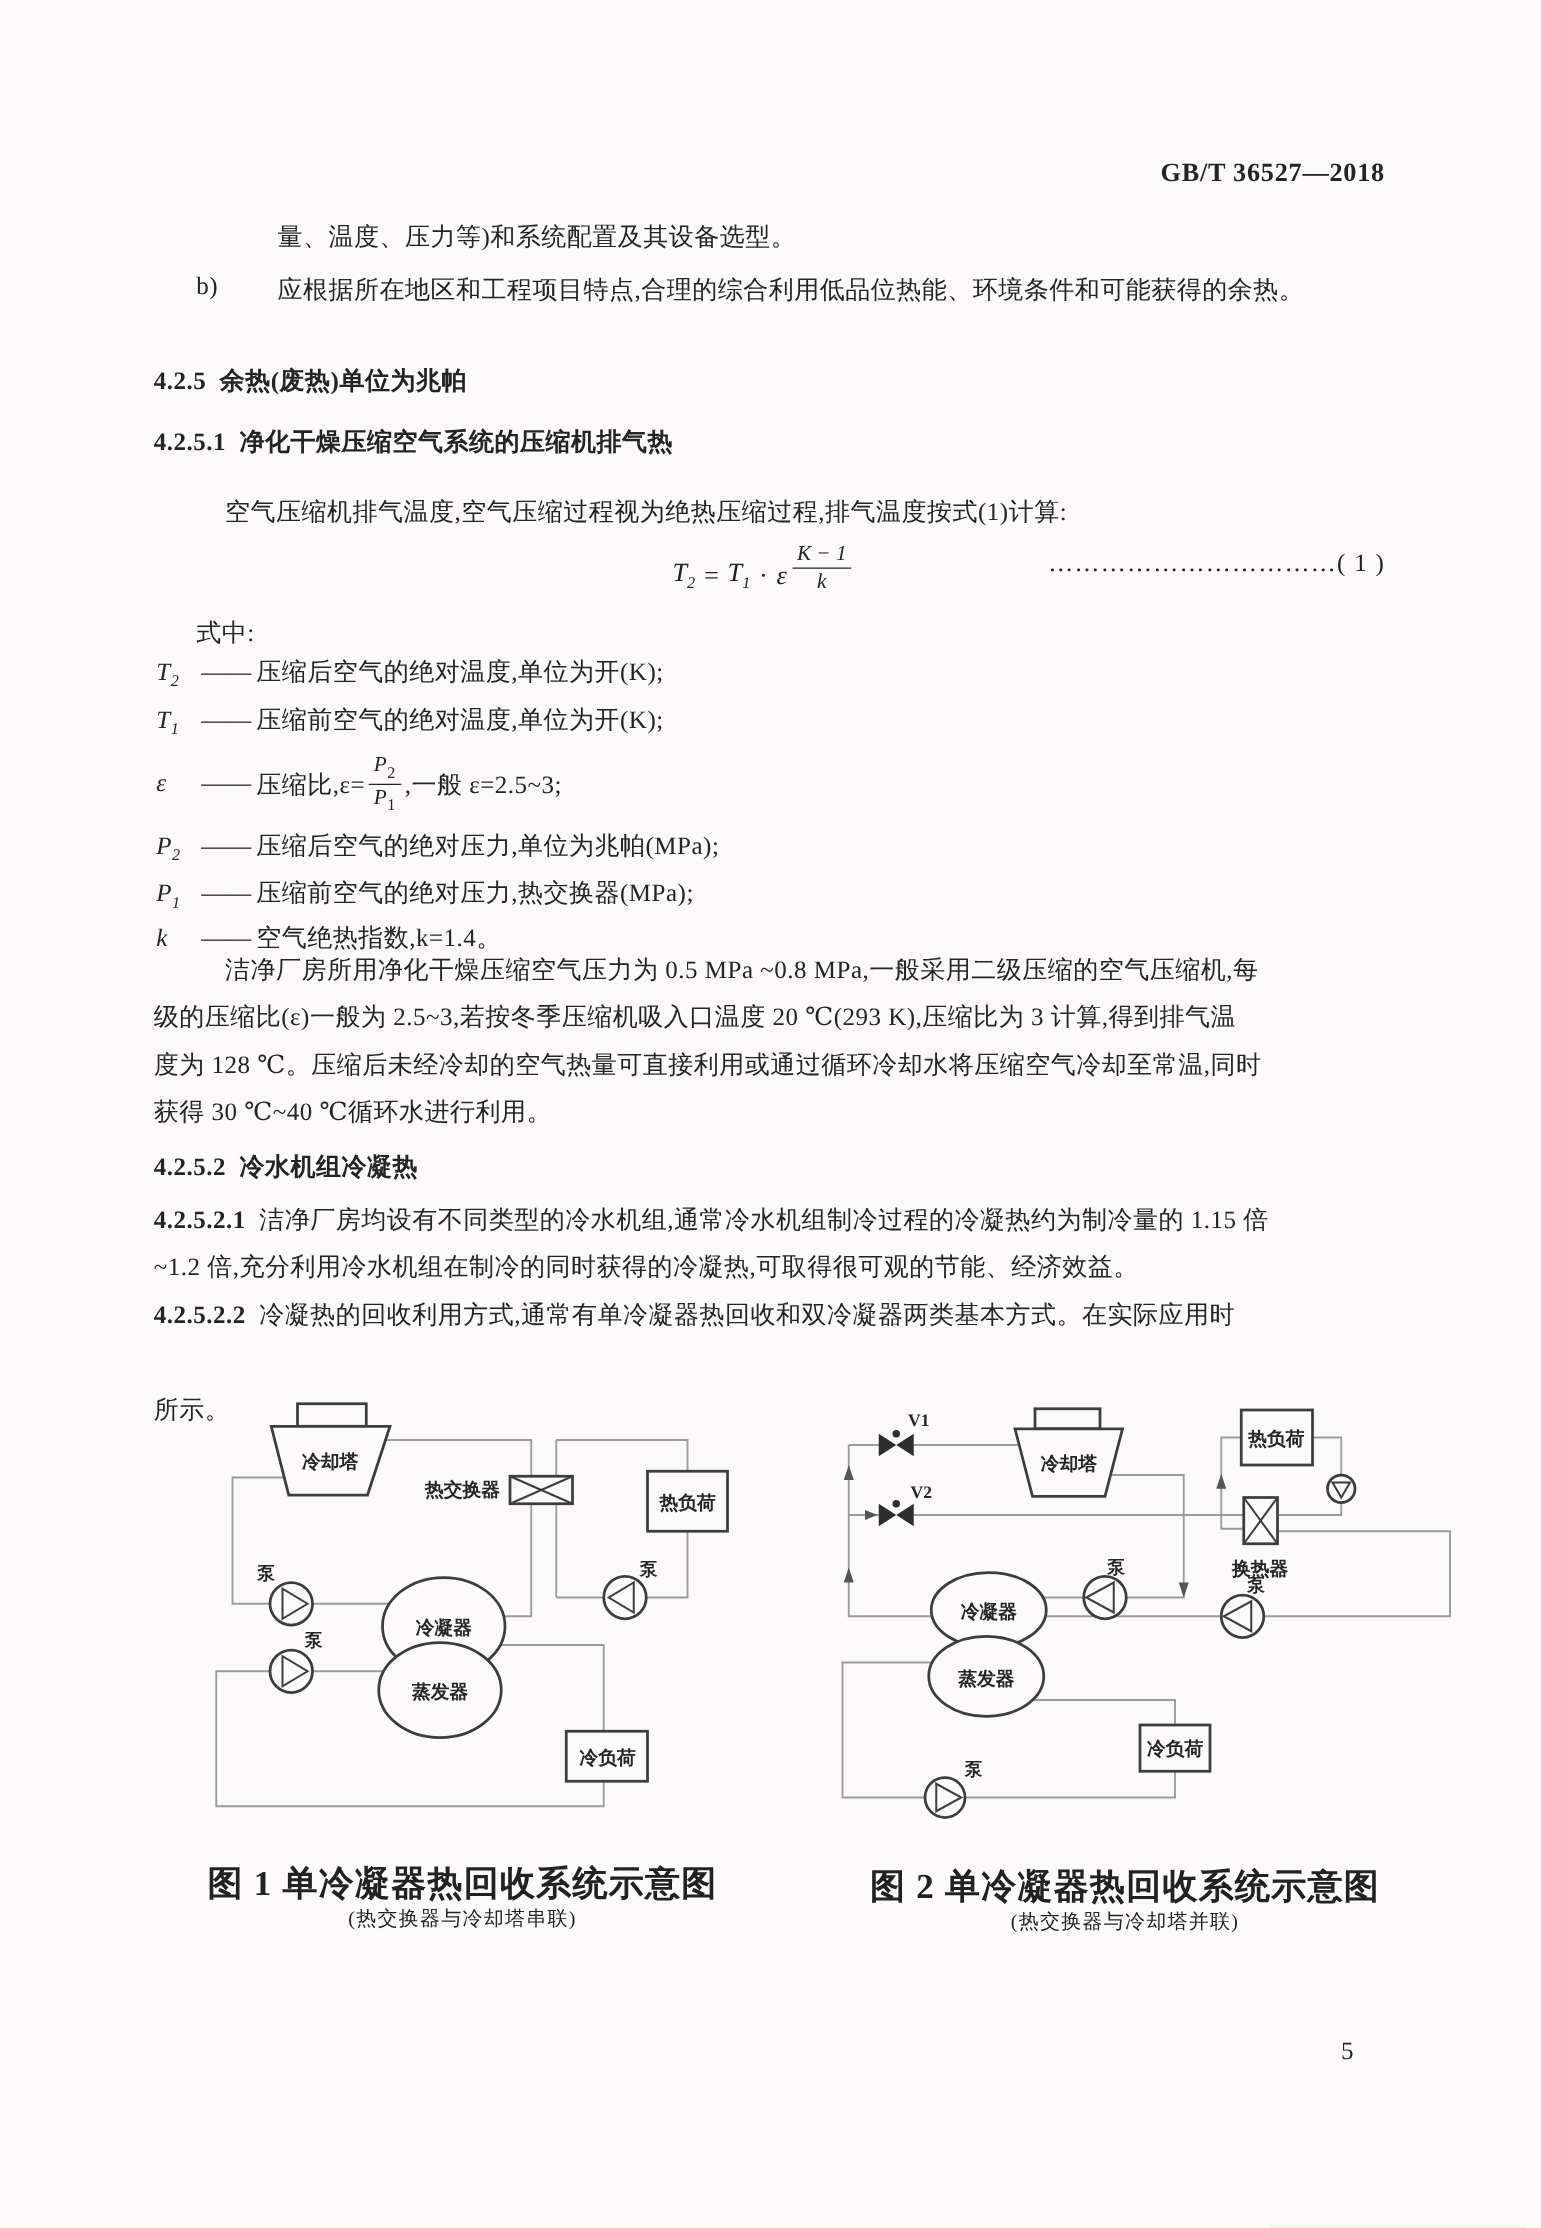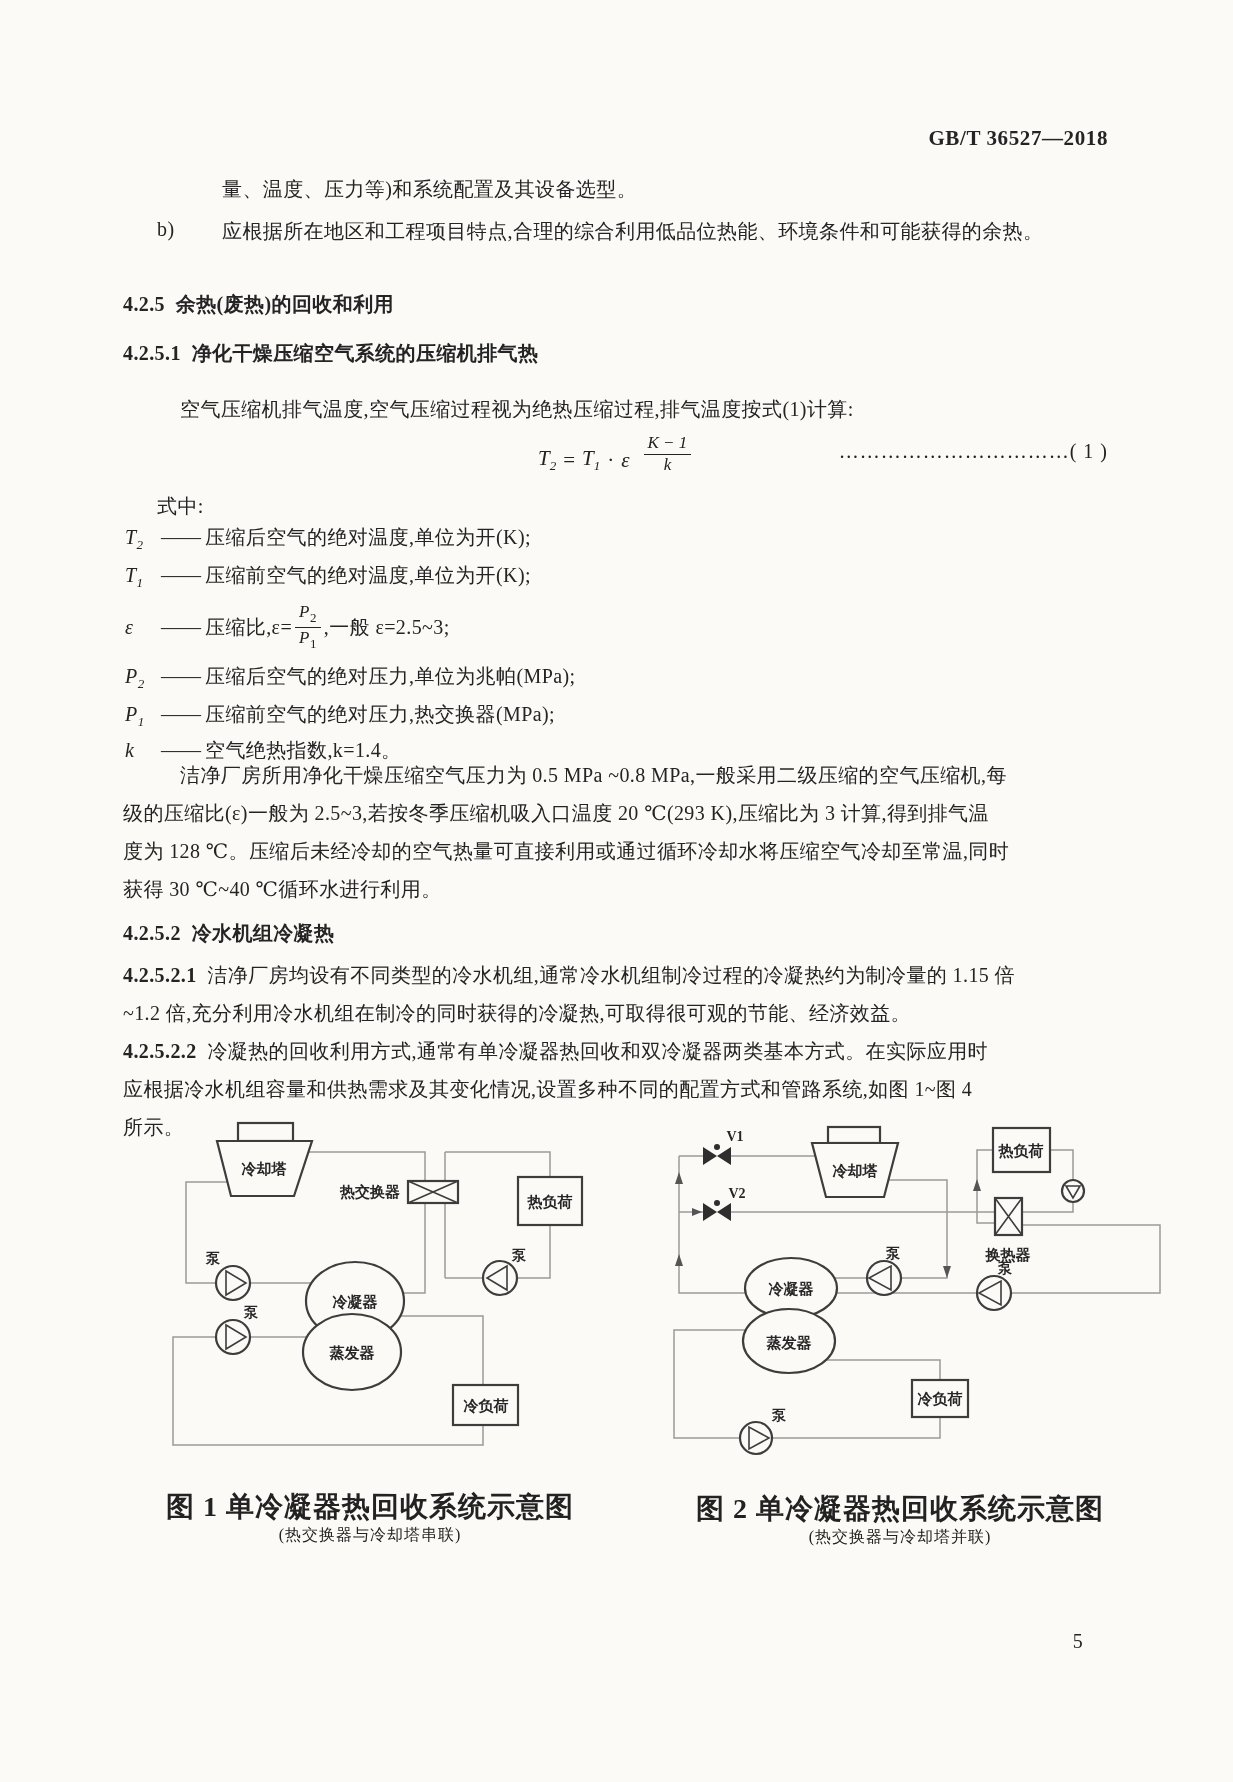--- a/index.html
+++ b/index.html
@@ -15,21 +15,21 @@
   .sym i{font-style:italic;}
   sub.ss{font-size:13px;vertical-align:-5px;}
   .dash{margin-right:4px;letter-spacing:0;}
   
   .frow{position:absolute;left:123px;top:428px;width:985px;height:66px;}
   .fmain{position:absolute;left:415px;top:12px;font-size:21px;font-style:italic;display:flex;align-items:center;}
   .fmain .op{font-style:normal;margin:0 7px;}
   .frac{display:inline-flex;flex-direction:column;align-items:center;font-size:17px;line-height:1.1;}
   .frac .fn{padding:0 4px 1px 4px;border-bottom:1.6px solid #242424;}
   .frac .fd{padding-top:1px;}
-  .exp{margin-left:14px;transform:translateY(-6px);}
+  .exp{margin-left:4px;transform:translateY(-6px);}
   .fdots{position:absolute;right:0;top:12px;font-size:20px;letter-spacing:1px;}
   
   svg.fig{position:absolute;}
   .pipe{stroke:#9b9b9b;stroke-width:1.5;fill:none;}
   .equip{stroke:#3d3d3d;stroke-width:2.2;fill:#fbfaf7;}
   .equipthin{stroke:#3d3d3d;stroke-width:1.6;fill:none;}
   .valve{fill:#2e2e2e;stroke:none;}
   .arr{fill:#555;stroke:none;}
   .lbl{font-family:"Liberation Serif","DejaVu Serif",serif;font-size:15px;font-weight:700;fill:#262626;text-anchor:middle;}
   .lbl-sm{font-size:14px;}
@@ -41,21 +41,21 @@
 
 <div class="page">
 
   <div class="t hd" style="left:820px;top:126px;width:288px;text-align:right;">GB/T 36527—2018</div>
 
   <div class="t" style="left:222px;top:176px;">量、温度、压力等)和系统配置及其设备选型。</div>
   <div class="t" style="left:157px;top:218px;">b)</div>
   <div class="t" style="left:222px;top:218px;">应根据所在地区和工程项目特点,合理的综合利用低品位热能、环境条件和可能获得的余热。</div>
 
   <div class="t b" style="left:123px;top:291px;">
-    <span>4.2.5</span>&nbsp;&nbsp;<span>余热(废热)的回收和利用</span>
+    <span>4.2.5</span>&nbsp;&nbsp;<span>余热(废热)单位为兆帕</span>
   </div>
 
   <div class="t b" style="left:123px;top:340px;">
     <span>4.2.5.1</span>&nbsp;&nbsp;<span>净化干燥压缩空气系统的压缩机排气热</span>
   </div>
 
   <div class="t" style="left:180px;top:396px;">空气压缩机排气温度,空气压缩过程视为绝热压缩过程,排气温度按式(1)计算:</div>
 
   <div class="frow">
     <div class="fmain">
@@ -112,21 +112,20 @@
   </div>
 
   <div class="t" style="left:123px;top:962px;">
     <span class="b">4.2.5.2.1</span>&nbsp;&nbsp;<span>洁净厂房均设有不同类型的冷水机组,通常冷水机组制冷过程的冷凝热约为制冷量的 1.15 倍</span>
   </div>
   <div class="t" style="left:123px;top:1000px;">~1.2 倍,充分利用冷水机组在制冷的同时获得的冷凝热,可取得很可观的节能、经济效益。</div>
 
   <div class="t" style="left:123px;top:1038px;">
     <span class="b">4.2.5.2.2</span>&nbsp;&nbsp;<span>冷凝热的回收利用方式,通常有单冷凝器热回收和双冷凝器两类基本方式。在实际应用时</span>
   </div>
-  <div class="t" style="left:123px;top:1076px;">应根据冷水机组容量和供热需求及其变化情况,设置多种不同的配置方式和管路系统,如图 1~图 4</div>
   <div class="t" style="left:123px;top:1114px;">所示。</div>
 
   <svg class="fig" style="left:150px;top:1090px;width:440px;height:400px" viewBox="150 1090 440 400">
     <g>
       <path class="pipe" d="M227,1182 H186 V1283 H216"></path>
       <path class="pipe" d="M250,1283 H311"></path>
       <path class="pipe" d="M308,1152 H425 V1181"></path>
       <path class="pipe" d="M425,1203 V1293 H403"></path>
       <path class="pipe" d="M445,1152 V1181 M445,1203 V1278"></path>
       <path class="pipe" d="M445,1152 H550 V1177"></path>

